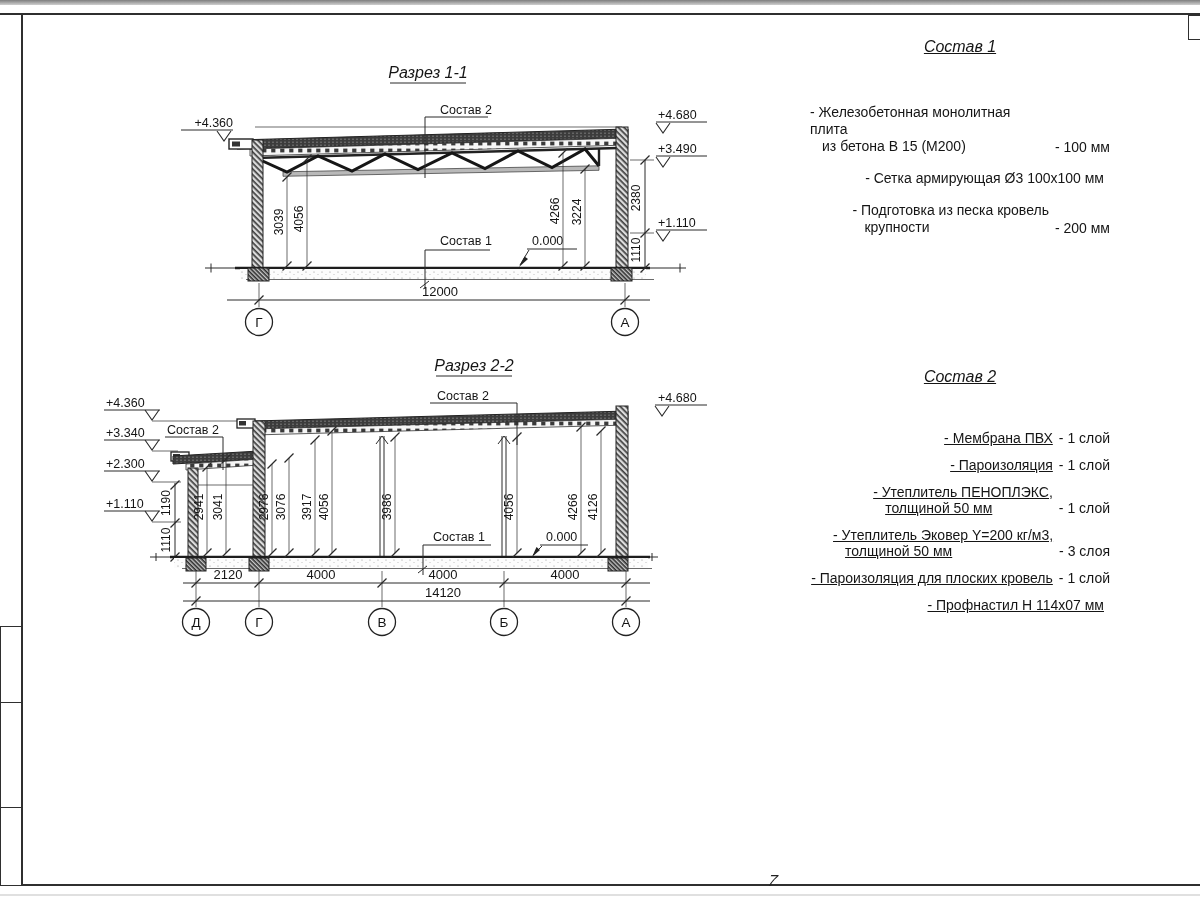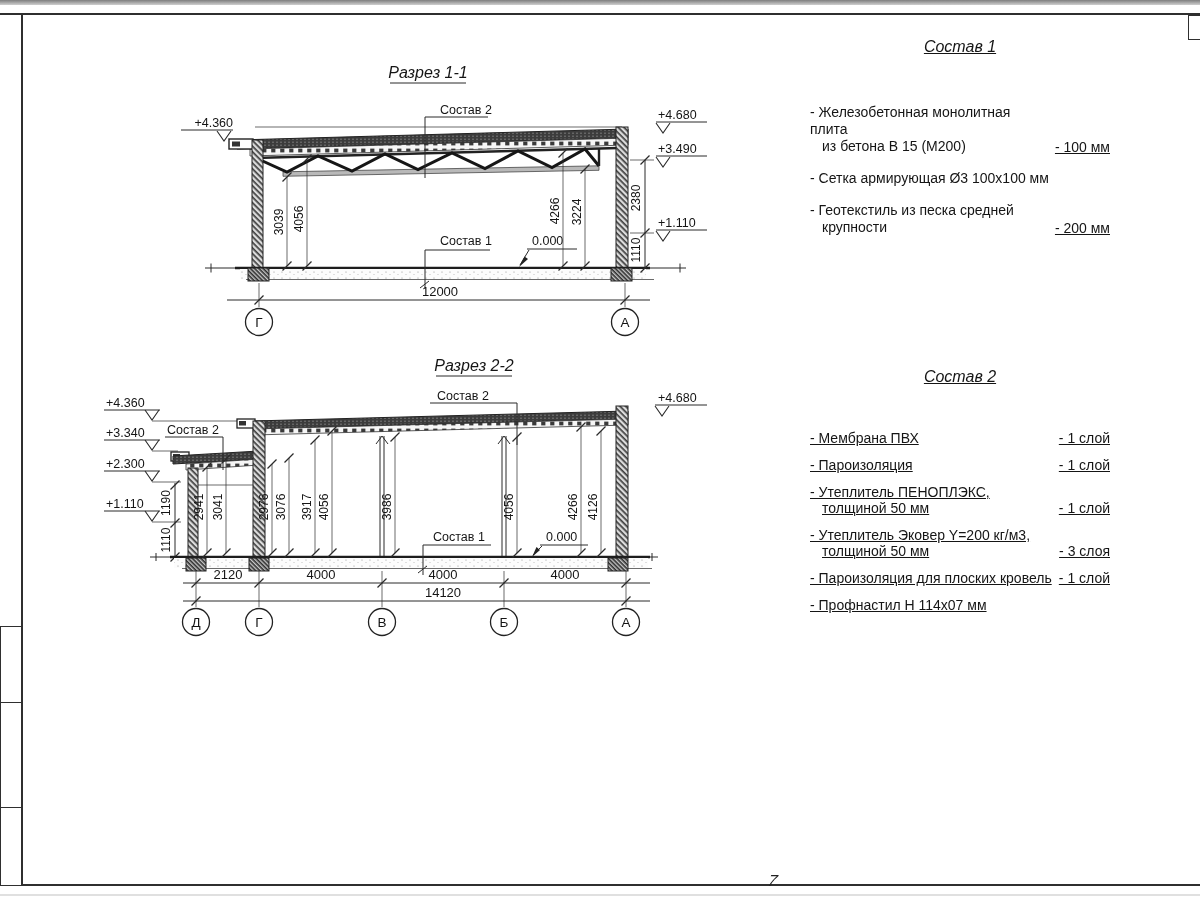--- a/index.html
+++ b/index.html
@@ -26,27 +26,27 @@
   #draw .tr{font-size:12px;}
   #draw .ax{font-size:13.5px;}
   .ln{stroke:#2b2b2b;stroke-width:1;fill:none;}
   .thin{stroke:#2b2b2b;stroke-width:0.7;fill:none;}
   .ln2{stroke:#222;stroke-width:2.4;fill:none;}
   .bold{stroke:#1d1d1d;stroke-width:2.6;fill:none;}
   
   .panel{position:absolute;width:300px;}
   .panel-title{font-size:16px;font-style:italic;text-decoration:underline;text-align:center;}
   .p1 .panel-title{margin-bottom:48px;} .p2 .panel-title{margin-bottom:44px;}
-  .item{display:flex;justify-content:space-between;align-items:flex-end;margin-bottom:15px;}
+  .item{display:flex;justify-content:flex-end;align-items:flex-end;margin-bottom:15px;}
   .p2 .item{margin-bottom:11px;}
   .item .name{font-size:14px;line-height:17px;}
   .p2 .item .name{line-height:16px;text-decoration:underline;}
   .item .l2{padding-left:12px;}
   .item .l2:empty{display:none;}
-  .item .val{font-size:14px;white-space:nowrap;padding-left:6px;text-decoration:underline;}
+  .item .val{font-size:14px;white-space:nowrap;padding-left:6px;}
 </style>
 </head>
 <body>
 
 <div id="page">
 
   <div class="scan-top"></div>
   <div class="frame-top"></div>
   <div class="frame-left"></div>
   <div class="frame-bottom"></div>
@@ -394,21 +394,21 @@
       <div class="val">- 100 мм</div>
     </div>
     <div class="item">
       <div class="name">
           <div>- Сетка армирующая Ø3 100х100 мм</div>
         </div>
       <div class="val"></div>
     </div>
     <div class="item">
       <div class="name">
-          <div>- Геотекстиль из песка средней</div>
+          <div>- Подготовка из песка кровель</div>
           <div class="l2">крупности</div>
         </div>
       <div class="val">- 200 мм</div>
     </div>
   </div>
 
   <div class="panel p2" style="left:810px;top:368px;">
     <div class="panel-title">Состав 2</div>
     <div class="item">
       <div class="name">

